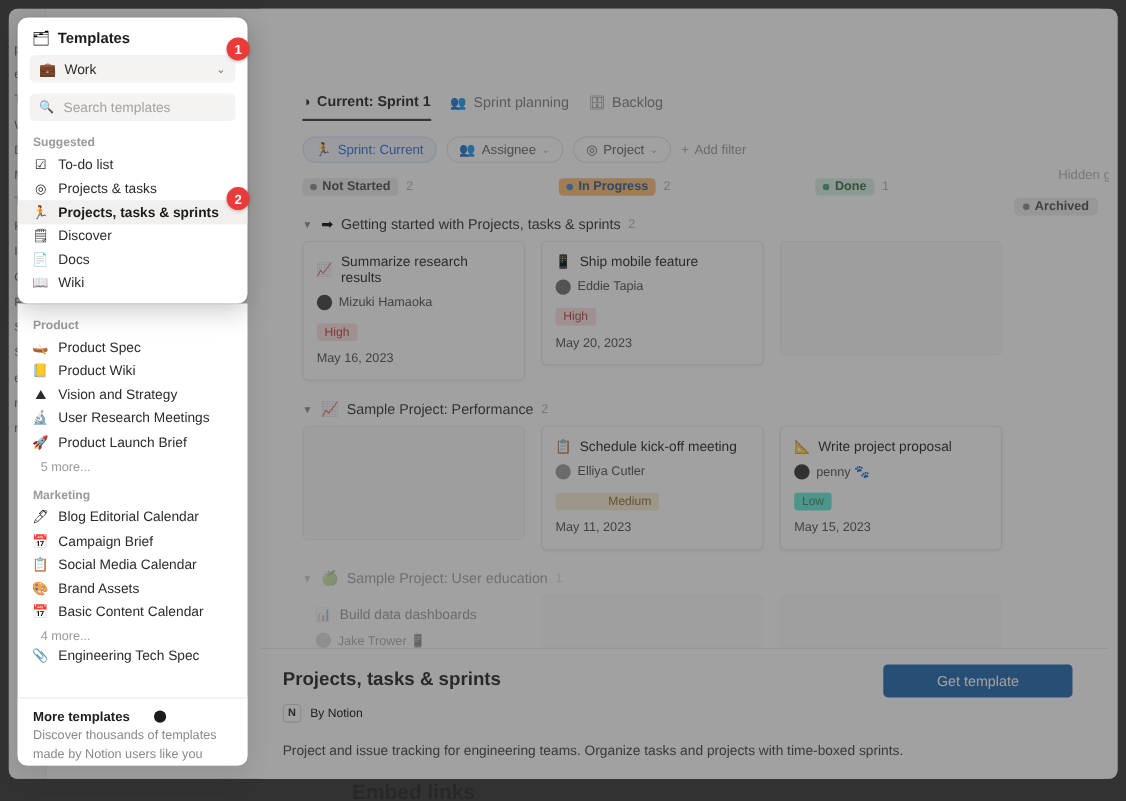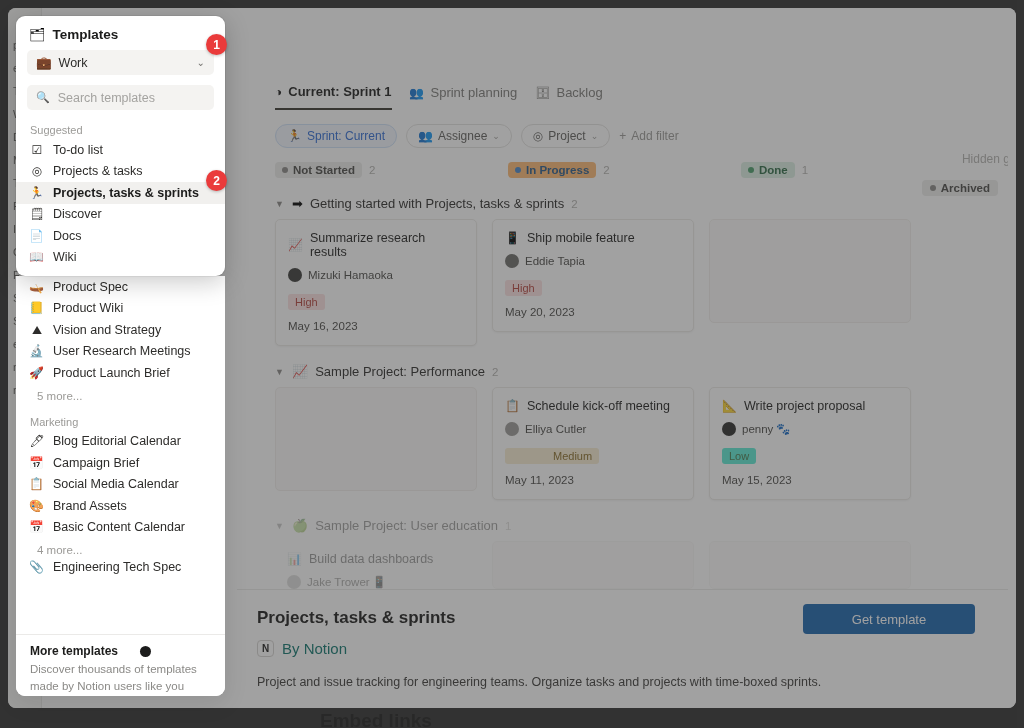--- a/index.html
+++ b/index.html
@@ -122,21 +122,21 @@
     position: absolute; left: 0; right: 0; bottom: 0; height: 119px;
     border-top: 1px solid #ebeae8; background: #fff; padding: 18px 30px 0 20px;
   }
   .ft-title { font-size: 17px; font-weight: 700; color: #1c1c1b; }
   .ft-by { display: flex; align-items: center; gap: 8px; margin-top: 12px; }
   .ft-logo {
     width: 17px; height: 17px; border: 1px solid #d6d4d1; border-radius: 4px;
     display: flex; align-items: center; justify-content: center;
     font-size: 10px; font-weight: 700; color: #1c1c1b; background: #fff;
   }
-  .ft-byname { font-size: 15px; color: #0f766e; }
+  .ft-byname { font-size: 11px; color: #000000; }
   .ft-desc { font-size: 12.5px; color: #3b3a38; margin-top: 18px; }
   .get-btn {
     position: absolute; right: 33px; top: 14px;
     width: 172px; height: 30px; border-radius: 4px;
     background: #1a64ad; color: #fff; font-size: 13px;
     display: flex; align-items: center; justify-content: center;
     border: none; cursor: pointer;
     font-family: "Liberation Sans", sans-serif;
   }
 
@@ -161,21 +161,21 @@
     margin: 10px 11px 0 11px; height: 25px; border-radius: 5px; background: #f4f3f1;
     display: flex; align-items: center; gap: 8px; padding: 0 9px;
   }
   .pp-search .sq { font-size: 11px; color: #9b9a97; }
   .pp-search input {
     border: none; outline: none; background: transparent;
     font-size: 12.5px; color: #2d2c2a; width: 100%;
     font-family: "Liberation Sans", sans-serif;
   }
   .pp-search input::placeholder { color: #a4a3a0; }
-  .pp-sechead { font-size: 11px; font-weight: 400; color: #9b9a97; padding: 14px 0 3px 14px; }
+  .pp-sechead { font-size: 11px; font-weight: 700; color: #9b9a97; padding: 14px 0 3px 14px; }
   .pp-item {
     display: flex; align-items: center; gap: 9px;
     padding: 4px 0 4px 14px; font-size: 12.5px; color: #2d2c2a;
     height: 21.5px; cursor: pointer;
   }
   .pp-item.sel { background: #f1f0ee; font-weight: 600; color: #1c1c1b; }
   .pp-item .ii { font-size: 12px; width: 14px; display:inline-flex; justify-content:center; }
 
   
   .popup-lower {
@@ -401,20 +401,21 @@
         <span class="ft-byname">By Notion</span>
       </div>
       <div class="ft-desc">Project and issue tracking for engineering teams. Organize tasks and projects with time-boxed sprints.</div>
       <button class="get-btn">Get template</button>
     </div>
   </div>
 
   <div class="scrim"></div>
 
   <div class="popup-lower" id="popupLower">
+    <div class="pp-sechead">Product</div>
       <div class="pp-item">
         <span class="ii">🛶</span>
         <span>Product Spec</span>
       </div>
       <div class="pp-item">
         <span class="ii">📒</span>
         <span>Product Wiki</span>
       </div>
       <div class="pp-item">
         <span class="ii">⛰</span>

